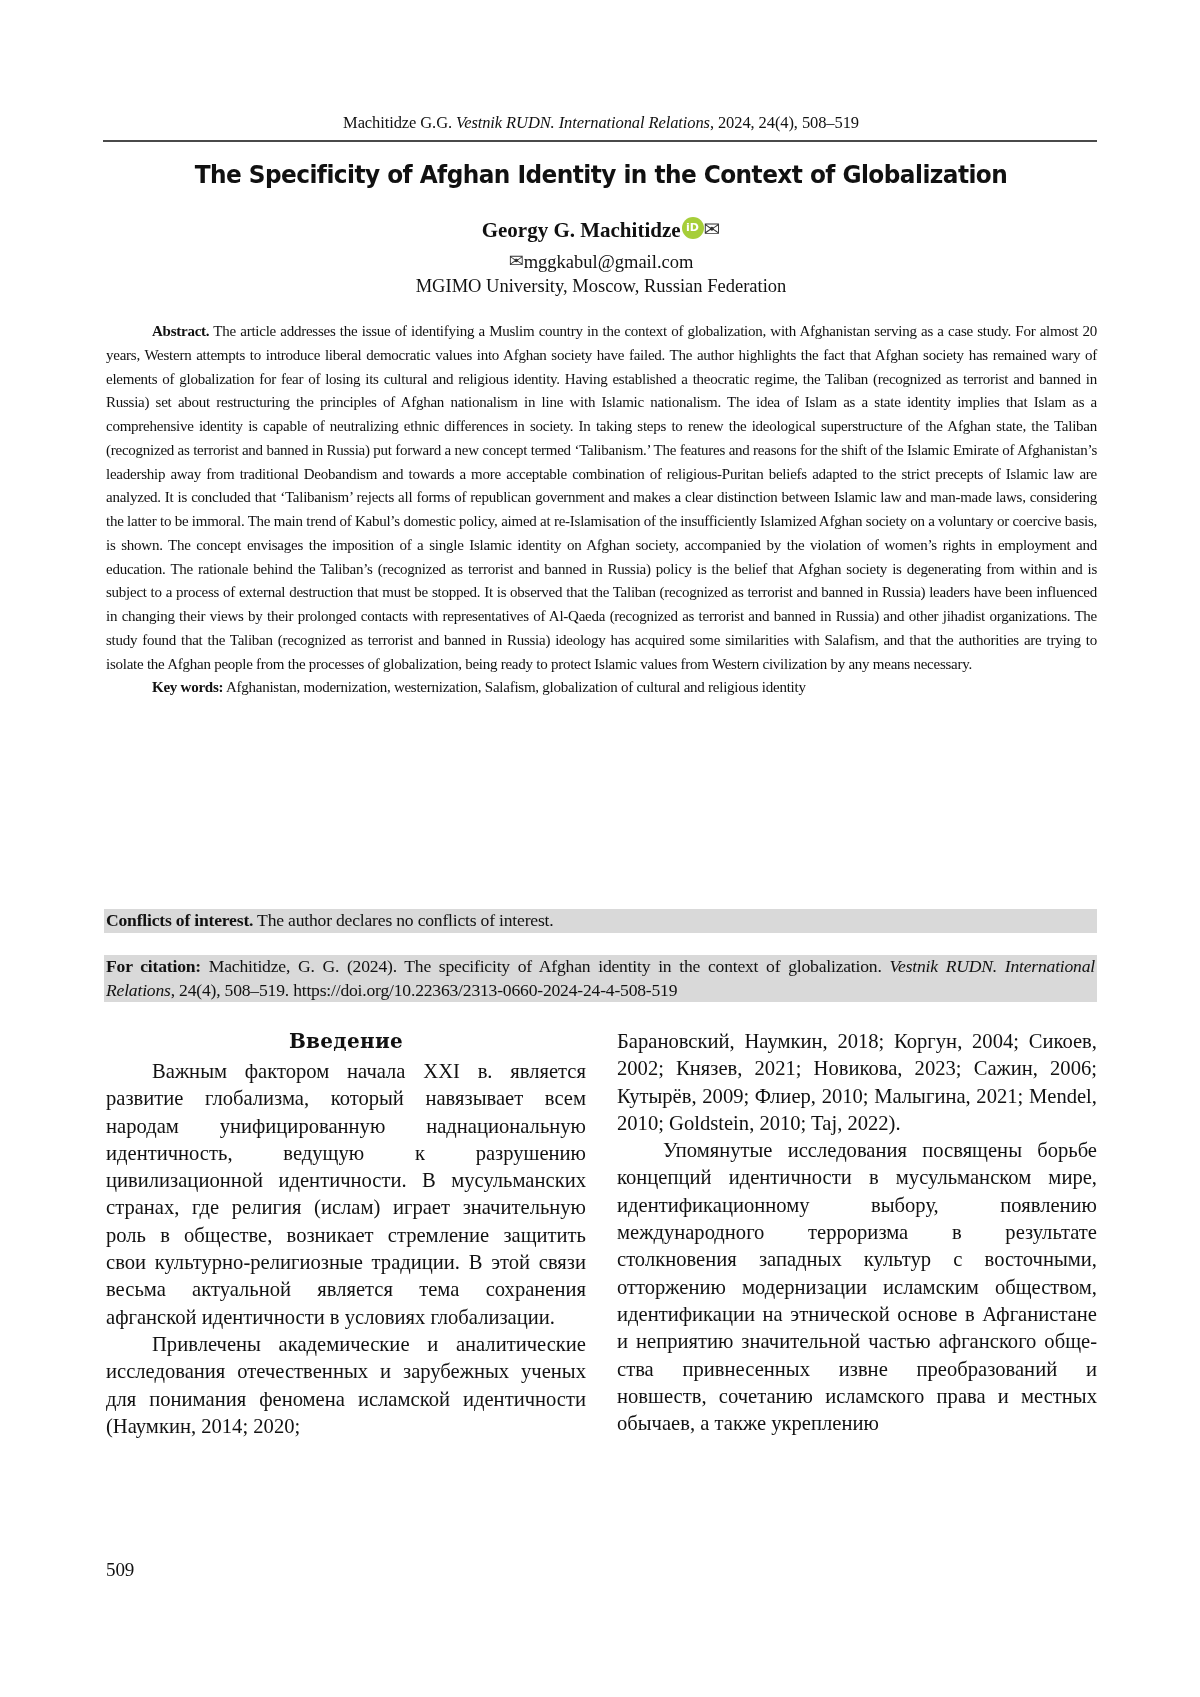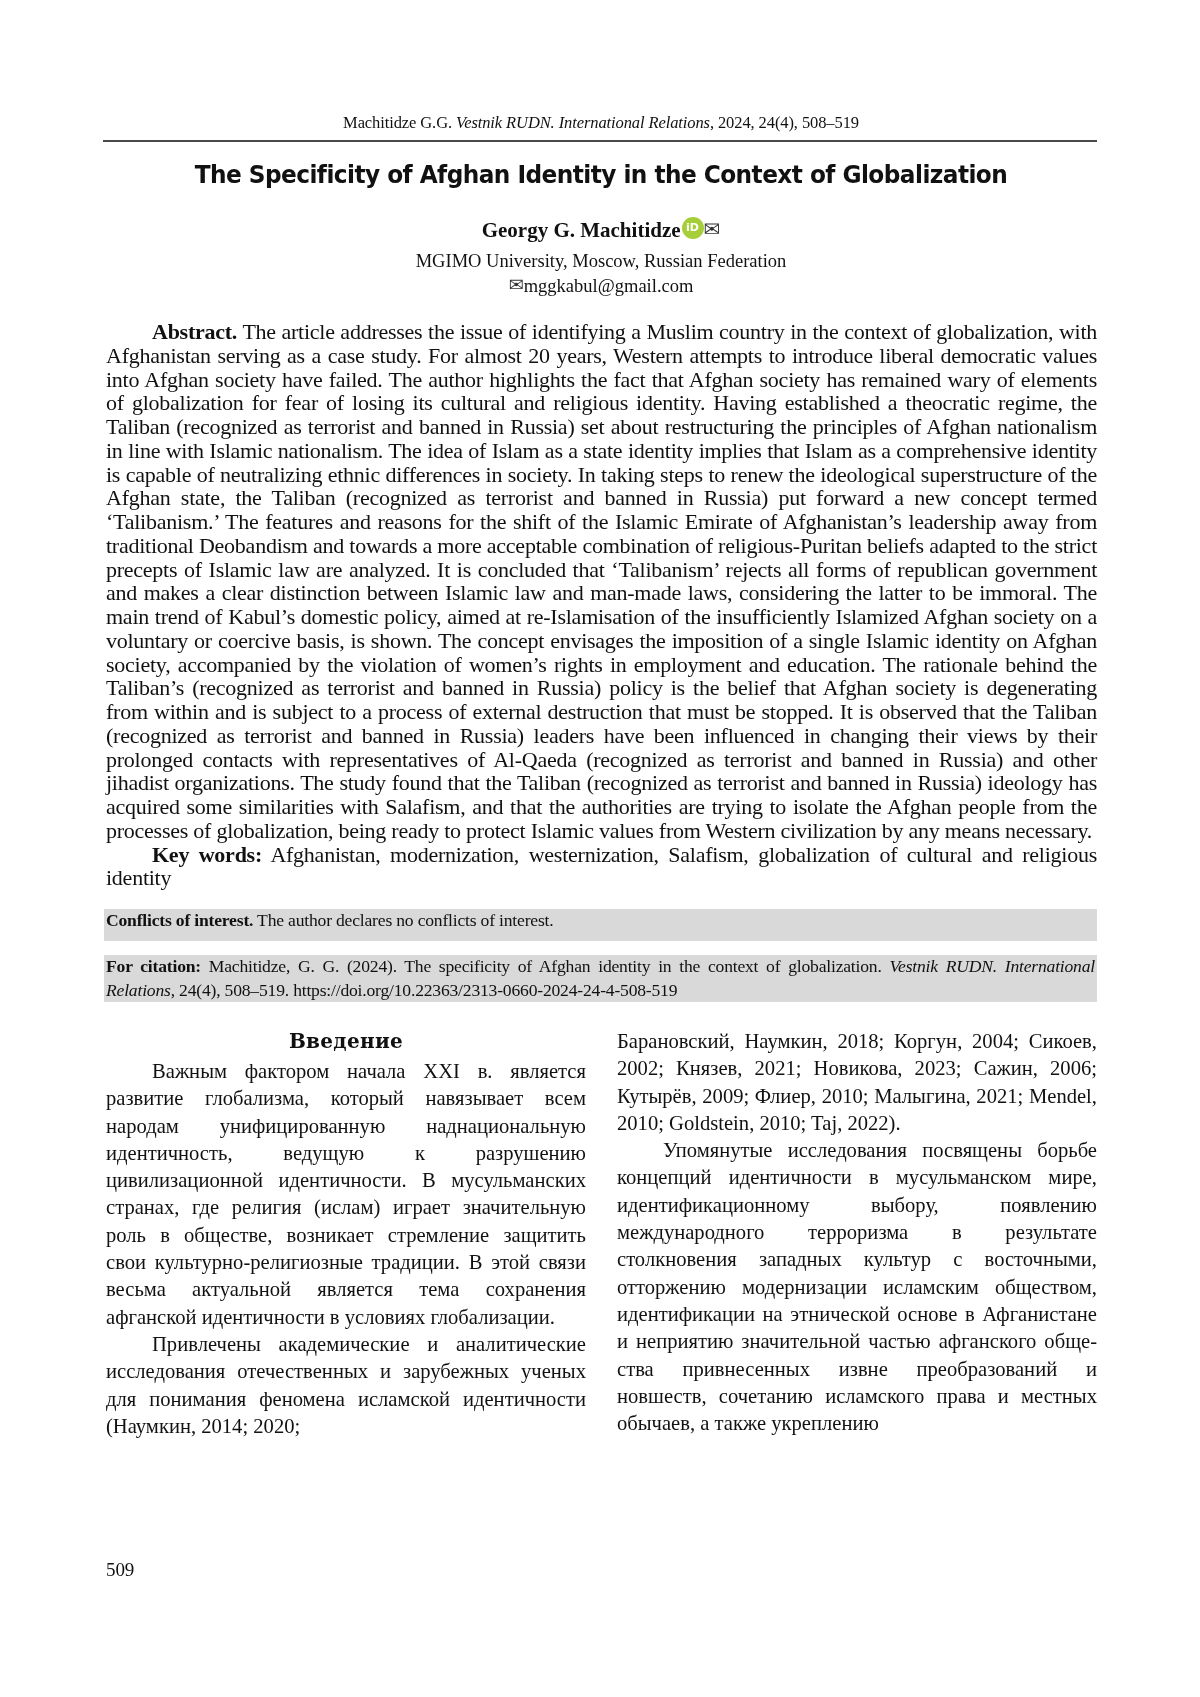--- a/index.html
+++ b/index.html
@@ -10,26 +10,26 @@
   .running-head i { font-style: italic; }
   .head-rule { position: absolute; left: 103px; width: 994px; top: 140px; height: 2px; background: #4a4a4a; }
 
   .title { position: absolute; left: 105px; width: 992px; top: 160px; text-align: center; font-family: "DejaVu Sans", sans-serif; font-weight: bold; font-size: 25px; letter-spacing: -0.6px; transform: scaleX(0.93); transform-origin: center; }
 
   .author-line { position: absolute; left: 105px; width: 992px; top: 217px; text-align: center; font-weight: bold; font-size: 21px; }
   .orcid { display: inline-block; width: 22px; height: 22px; border-radius: 50%; background: #a6ce39; color: #fff; font-family: "DejaVu Sans", sans-serif; font-size: 11px; font-weight: bold; line-height: 22px; text-align: center; vertical-align: 6px; margin-left: 1px; }
   .mail-icon { display: inline-block; font-weight: normal; font-size: 20px; vertical-align: 1px; color: #333; }
   .affil { position: absolute; left: 105px; width: 992px; top: 249px; text-align: center; font-size: 18.5px; line-height: 24px; }
 
-  .abstract { position: absolute; left: 106px; width: 991px; top: 320px; font-size: 22px; line-height: 23.75px; text-align: justify; letter-spacing: -0.25px; }
+  .abstract { position: absolute; left: 106px; width: 991px; top: 320px; font-size: 15px; line-height: 23.75px; text-align: justify; letter-spacing: -0.25px; }
   .abstract p { margin: 0; text-indent: 46px; }
   .abstract b { font-weight: bold; }
 
   .grey-box { position: absolute; left: 104px; width: 993px; background: #d9d9d9; font-size: 17.6px; line-height: 23.5px; letter-spacing: -0.2px; padding: 0 2px; box-sizing: border-box; }
-  .coi { top: 909px; height: 32px; }
+  .coi { top: 909px; height: 24px; }
   .cite { top: 955px; height: 47px; text-align: justify; }
   .grey-box b { font-weight: bold; }
   .grey-box i { font-style: italic; }
 
   .col { position: absolute; top: 1028px; width: 480px; font-size: 20.6px; line-height: 27.3px; text-align: justify; }
   .col-left { left: 106px; }
   .col-right { left: 617px; }
   .col h2 { margin: 0 0 4px 0; text-align: center; font-family: "DejaVu Serif", serif; font-weight: bold; font-size: 20px; line-height: 26px; letter-spacing: 0.3px; }
   .col p { margin: 0; text-indent: 46px; hyphens: manual; }
   .col p.noindent { text-indent: 0; }
@@ -45,22 +45,22 @@
   <div class="running-head"><span>Machitidze G.G.</span> <i>Vestnik RUDN. International Relations</i><span>, 2024, 24(4), 508–519</span></div>
   <div class="head-rule"></div>
 
   <div class="title">The Specificity of Afghan Identity in the Context of Globalization</div>
 
   <div class="author-line">
     <span>Georgy G. Machitidze</span><span class="orcid">iD</span><span class="mail-icon">✉</span>
   </div>
 
   <div class="affil">
+    <div><span class="mail-icon" style="font-size:18px">✉</span><span>mggkabul@gmail.com</span></div>
     <div>MGIMO University, Moscow, Russian Federation</div>
-    <div><span class="mail-icon" style="font-size:18px">✉</span><span>mggkabul@gmail.com</span></div>
   </div>
 
   <div class="abstract">
     <p><b>Abstract.</b><span> The article addresses the issue of identifying a Muslim country in the context of globalization, with Afghanistan serving as a case study. For almost 20 years, Western attempts to introduce liberal democratic values into Afghan society have failed. The author highlights the fact that Afghan society has remained wary of elements of globalization for fear of losing its cultural and religious identity. Having established a theocratic regime, the Taliban (recognized as terrorist and banned in Russia) set about restructuring the principles of Afghan nationalism in line with Islamic nationalism. The idea of Islam as a state identity implies that Islam as a comprehensive identity is capable of neutralizing ethnic differences in society. In taking steps to renew the ideological superstructure of the Afghan state, the Taliban (recognized as terrorist and banned in Russia) put forward a new concept termed ‘Talibanism.’ The features and reasons for the shift of the Islamic Emirate of Afghanistan’s leadership away from traditional Deobandism and towards a more acceptable combination of religious-Puritan beliefs adapted to the strict precepts of Islamic law are analyzed. It is concluded that ‘Talibanism’ rejects all forms of republican government and makes a clear distinction between Islamic law and man-made laws, considering the latter to be immoral. The main trend of Kabul’s domestic policy, aimed at re-Islamisation of the insufficiently Islamized Afghan society on a voluntary or coercive basis, is shown. The concept envisages the imposition of a single Islamic identity on Afghan society, accompanied by the violation of women’s rights in employment and education. The rationale behind the Taliban’s (recognized as terrorist and banned in Russia) policy is the belief that Afghan society is degenerating from within and is subject to a process of external destruction that must be stopped. It is observed that the Taliban (recognized as terrorist and banned in Russia) leaders have been influenced in changing their views by their prolonged contacts with representatives of Al-Qaeda (recognized as terrorist and banned in Russia) and other jihadist organizations. The study found that the Taliban (recognized as terrorist and banned in Russia) ideology has acquired some similarities with Salafism, and that the authorities are trying to isolate the Afghan people from the processes of globalization, being ready to protect Islamic values from Western civilization by any means necessary.</span></p>
     <p><b>Key words:</b><span> Afghanistan, modernization, westernization, Salafism, globalization of cultural and religious identity</span></p>
   </div>
 
   <div class="grey-box coi"><b>Conflicts of interest.</b><span> The author declares no conflicts of interest.</span></div>
 
   <div class="grey-box cite"><b>For citation:</b><span> Machitidze, G. G. (2024). The specificity of Afghan identity in the context of globalization. </span><i>Vestnik RUDN. International Relations</i><span>, 24(4), 508–519. https://doi.org/10.22363/2313-0660-2024-24-4-508-519</span></div>

